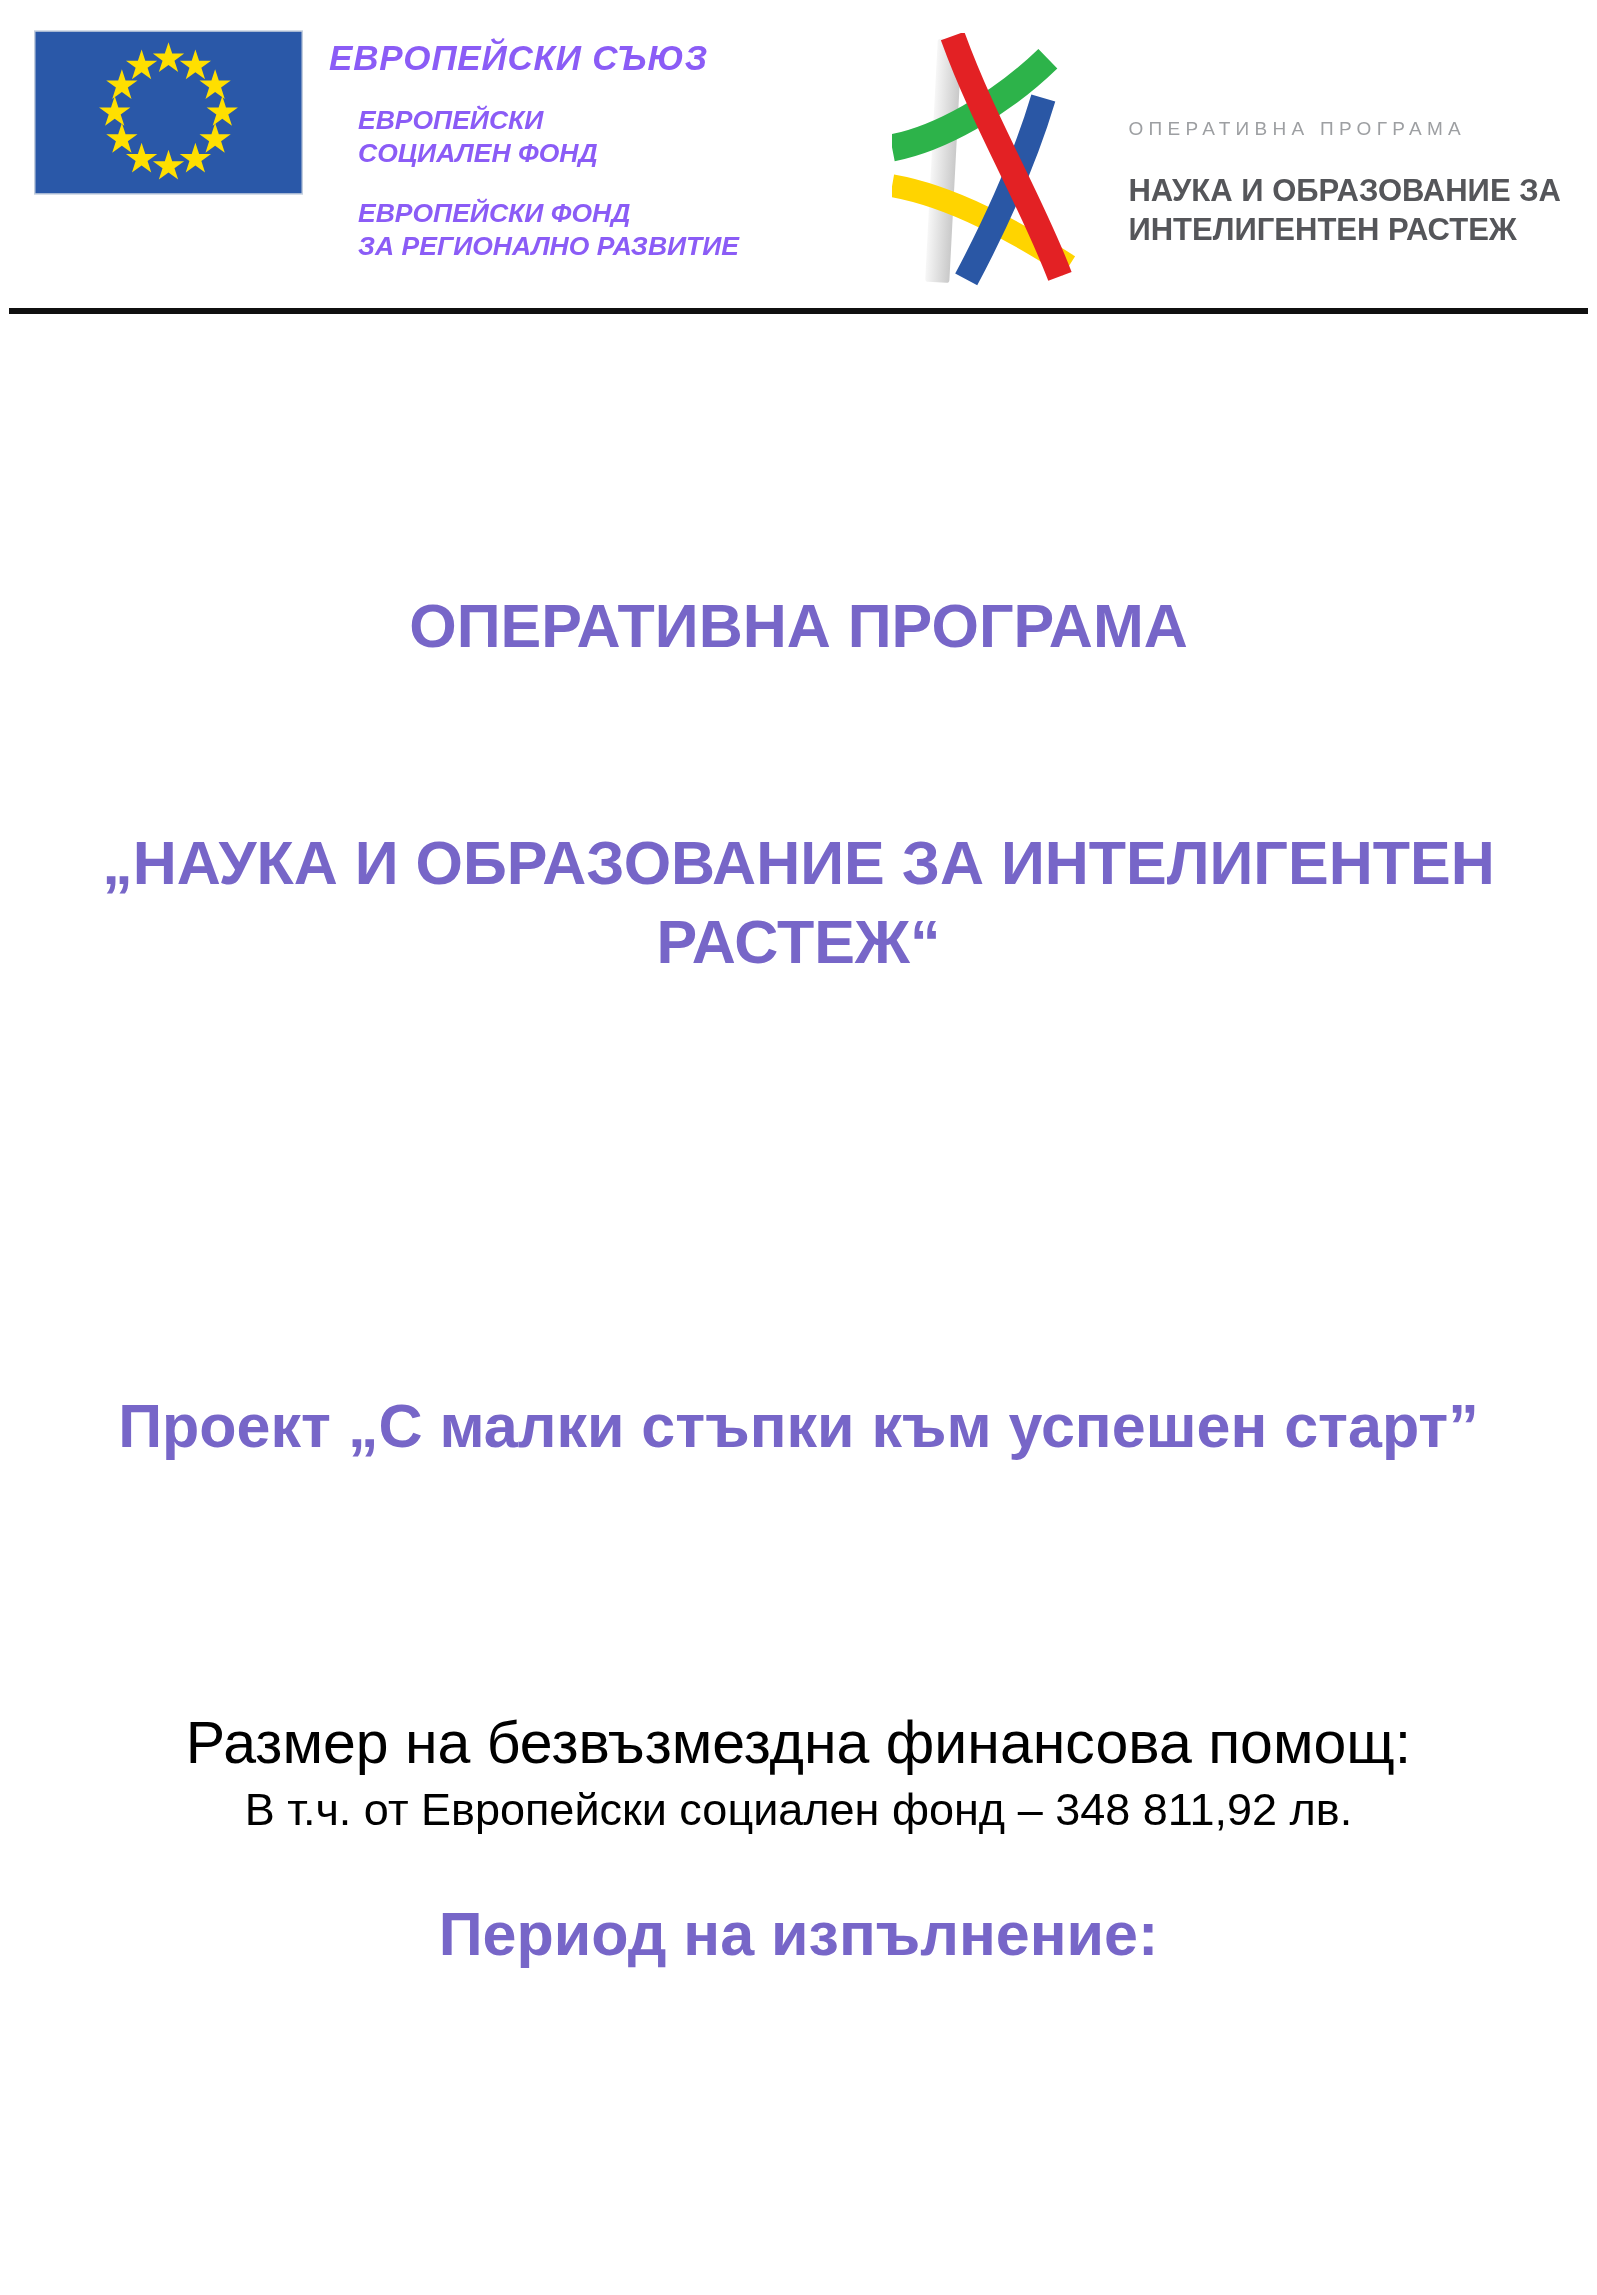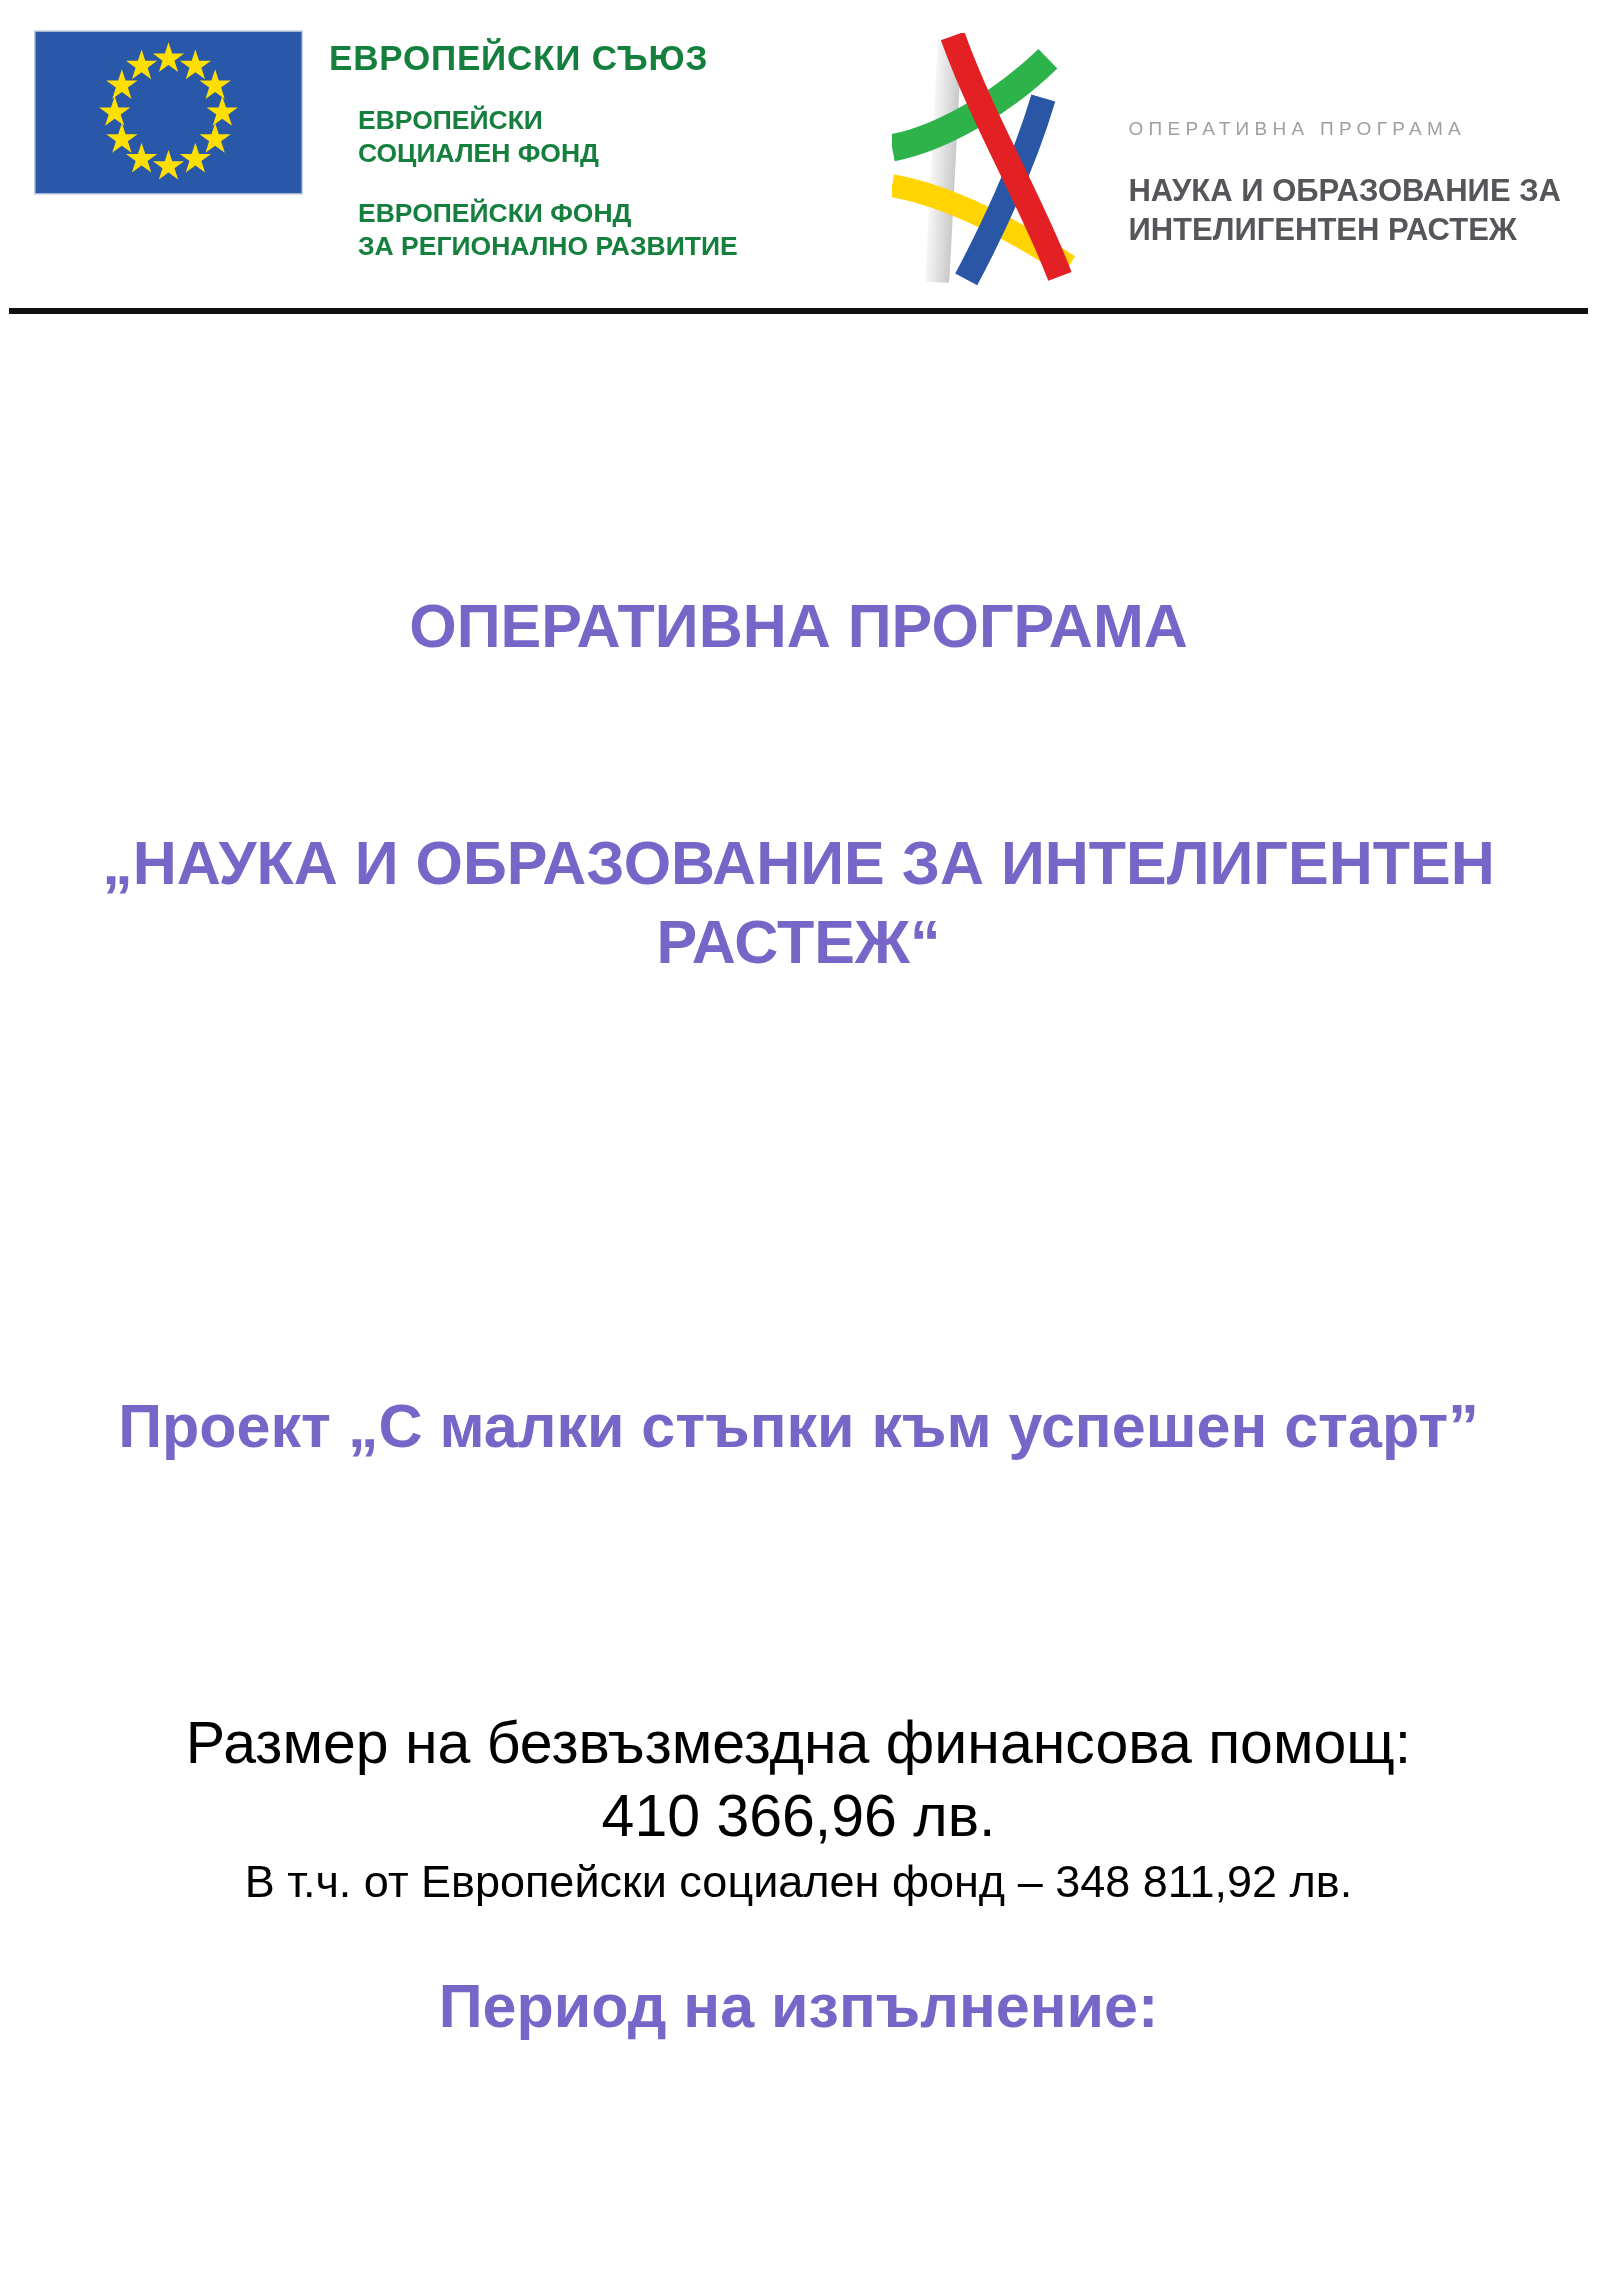--- a/index.html
+++ b/index.html
@@ -7,21 +7,21 @@
     width:1597px;height:2295px;overflow:hidden;background:#ffffff;
     font-family:"Liberation Sans", sans-serif;color:#000;
     -webkit-font-smoothing:antialiased;
   }
   .page{width:1597px;height:2295px;position:relative;}
 
   
   .header{display:flex;justify-content:space-between;align-items:flex-start;padding:30px 36px 0 34px;}
   .eu-logo{display:flex;gap:26px;}
   .eu-flag{width:269px;height:165px;flex:0 0 auto;}
-  .eu-text{padding-top:6px;color:#15803d;}
+  .eu-text{padding-top:6px;color:#8b5cf6;font-style:italic;}
   .eu-union{font-size:35px;font-weight:bold;letter-spacing:0.8px;margin:1.5px 0 26px;}
   .eu-small{font-size:26.5px;font-weight:bold;line-height:33px;white-space:pre-wrap;margin-left:29px;}
   .eu-gap{height:27px;}
   .op-logo{display:flex;gap:15px;align-items:flex-start;margin-top:3px;}
   .op-ribbons{width:221px;height:254px;flex:0 0 auto;}
   .op-text{padding-top:85px;}
   .op-kicker{font-size:19px;color:#9d9fa2;letter-spacing:5.3px;margin-bottom:10.6px;white-space:pre-wrap;}
   .op-main{font-size:31px;font-weight:bold;color:#55565a;line-height:39px;white-space:pre-wrap;margin-top:31px;}
   .rule{height:6px;background:#101010;margin:21px 9px 0 9px;}
 
@@ -100,19 +100,18 @@
   <div class="center program-title purple">
     <div>ОПЕРАТИВНА ПРОГРАМА</div>
     <div>„НАУКА И ОБРАЗОВАНИЕ ЗА ИНТЕЛИГЕНТЕН РАСТЕЖ“</div>
   </div>
 
   <div class="center project-block purple">
     <div>Проект „С малки стъпки към успешен старт”</div>
   </div>
 
   <div class="center grant-heading">Размер на безвъзмездна финансова помощ:</div>
-  <div class="center grant-total">410 366,96 лв.</div>
   <div class="center grant-sub">В т.ч. от Европейски социален фонд – 348 811,92 лв.</div>
 
   <div class="center period-heading purple">Период на изпълнение:</div>
 
 </div>
 
 
 </body></html>

